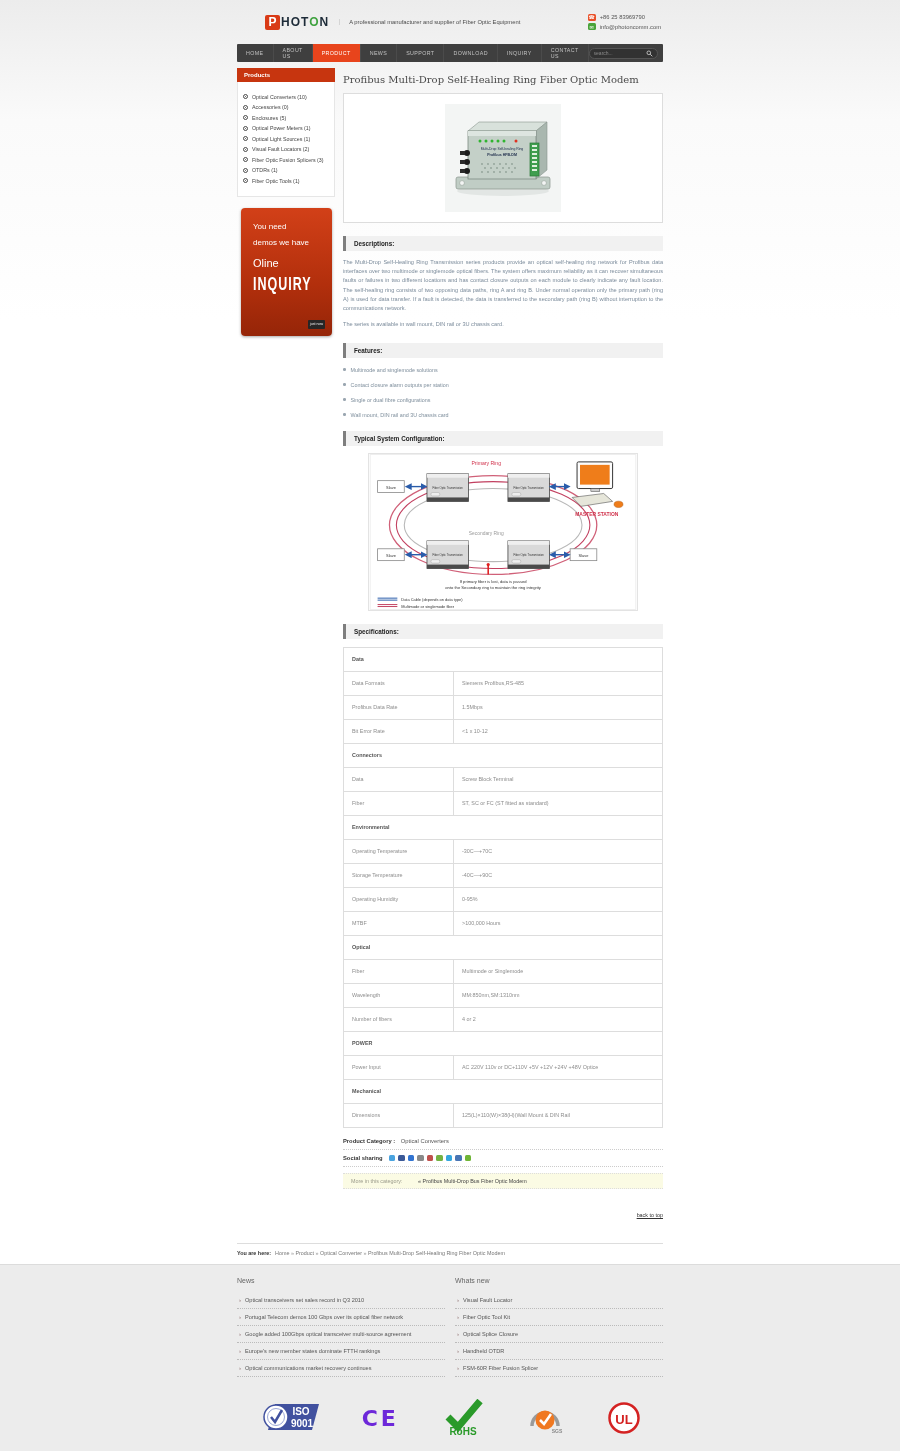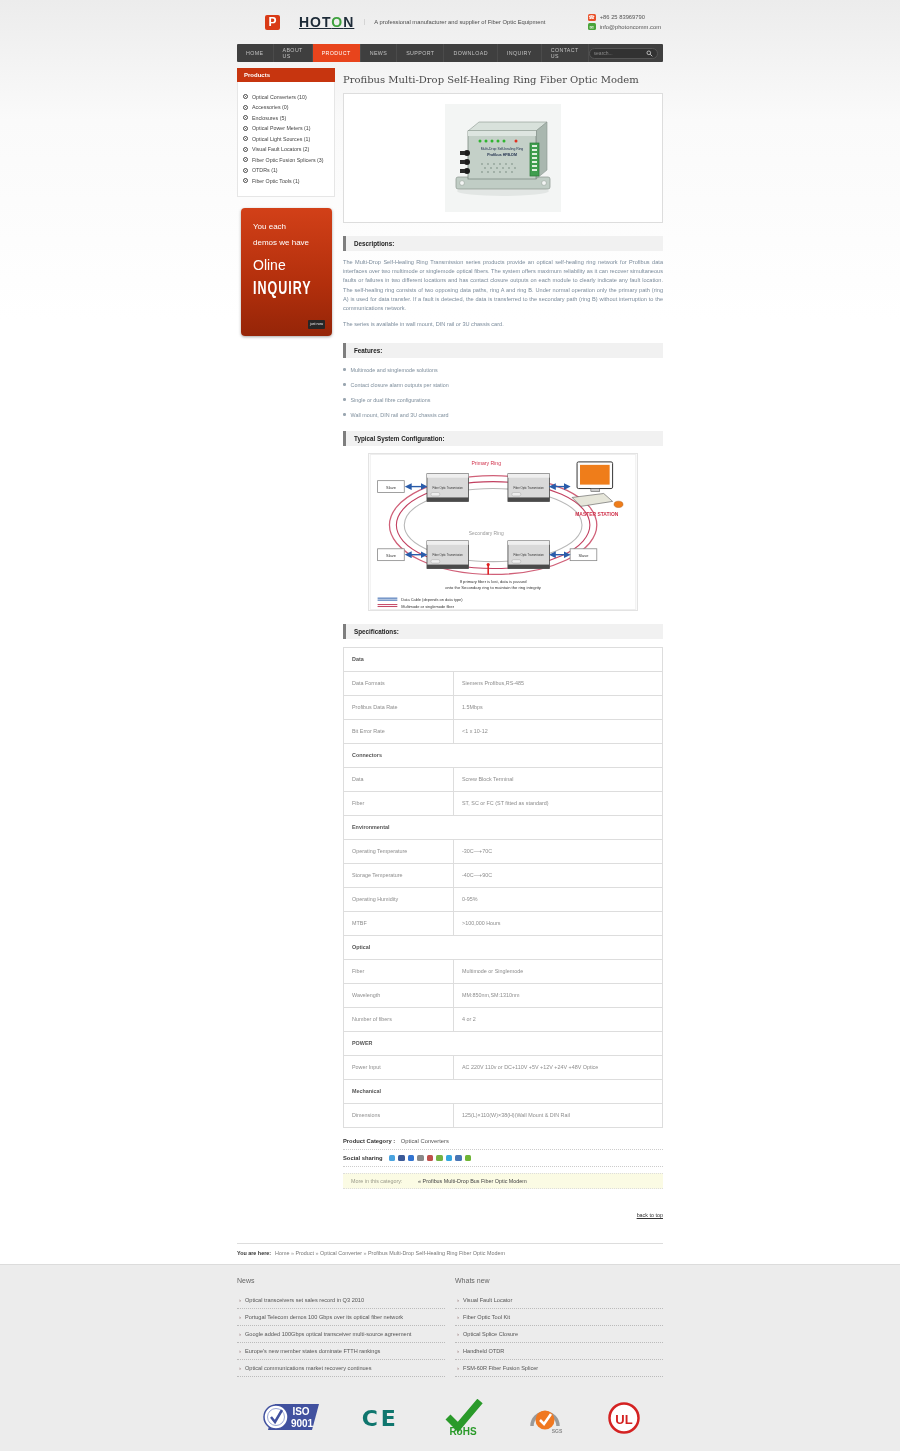--- a/index.html
+++ b/index.html
@@ -8,21 +8,21 @@
          -webkit-font-smoothing:antialiased; }
   a { text-decoration:none; cursor:pointer; }
   .page { width:426px; margin:0 auto; }
 
   
   .site-header { display:flex; align-items:center; height:44px; padding:0 2px 0 28px; }
   .logo { display:flex; align-items:center; }
   .logo-p { display:inline-flex; align-items:center; justify-content:center;
             width:15px; height:15px; background:#d93a16; border-radius:2px;
             color:#fff; font-weight:bold; font-size:12px; }
-  .logo-rest { font-weight:bold; font-size:14px; color:#1d2b38; letter-spacing:1px; margin-left:19px;text-decoration:underline; }
+  .logo-rest { font-weight:bold; font-size:12px; color:#1d2b38; letter-spacing:1px; margin-left:1px; }
   .logo-rest .green { color:#3fa23f; }
   .tagline { margin-left:10px; padding-left:9px; border-left:1px solid #d5d5d5;
              font-size:5.8px; color:#4a4a4a; }
   .contact { margin-left:auto; font-size:5.8px; color:#555; }
   .contact-row { display:flex; align-items:center; justify-content:flex-start; margin:2.5px 0; }
   .ci { display:inline-flex; align-items:center; justify-content:center; width:8px; height:7px;
         border-radius:1.5px; color:#fff; font-size:5px; margin-right:4px; }
   .ci.phone { background:#e9512a; }
   .ci.mail  { background:#49a33a; }
 
@@ -51,21 +51,21 @@
   .bullet { width:5px; height:5px; border:1px solid #4a4a4a; border-radius:50%;
             position:relative; flex:0 0 5px; margin-right:4px; }
   .bullet::after { content:''; position:absolute; left:1px; top:1px; right:1px; bottom:1px;
                    background:#4a4a4a; border-radius:50%; }
   .prod-label { font-size:5.3px; color:#444; }
 
   .banner { position:relative; margin:11px 3px 0 4px; height:128px; border-radius:4px;
             background:linear-gradient(180deg,#d24018,#b22f0c 60%,#952508);
             box-shadow:0 1px 3px rgba(0,0,0,.35); color:#fff; padding:14px 0 0 12px; }
   .banner .b1, .banner .b2 { font-size:8px; margin-bottom:7px; }
-  .banner .b3 { font-size:14px; margin-top:10px; }
+  .banner .b3 { font-size:11px; margin-top:10px; }
   .banner .b4 { font-size:12.5px; font-weight:bold; letter-spacing:1px; margin-top:4px;
                 display:inline-block; transform:scaleY(1.5); transform-origin:left top; }
   .bbtn { position:absolute; right:7px; bottom:7px; width:17px; background:#262626; color:#eee;
           font-size:3.6px; text-align:center; line-height:1.3; padding:2px 1px; border-radius:1px; }
 
   
   h1 { font-family:"DejaVu Serif", serif; font-weight:normal; font-size:10px; color:#4a4a4a;
        margin:6px 0 8px; }
   .product-image-box { border:1px solid #ddd; background:#fff; height:130px;
                        display:flex; align-items:center; justify-content:center; }
@@ -113,21 +113,21 @@
   .fcol { width:208px; }
   .fcol + .fcol { margin-left:10px; }
   .ftitle { font-size:7px; color:#666; margin:4px 0 8px; }
   .flist { list-style:none; }
   .fitem { display:flex; align-items:baseline; font-size:5.6px; color:#555;
            padding:5px 0 5px 2px; border-bottom:1px dotted #bbb; }
   .fitem .arrow { color:#8a6a6a; margin-right:4px; font-size:6px; line-height:1; }
   .certs { display:flex; align-items:center; justify-content:space-between;
            padding:22px 22px 0 26px; }
   .cert { display:flex; align-items:center; justify-content:center; }
-  .ce-text { font-size:22px; font-weight:bold; color:#0f766e; letter-spacing:3px;
+  .ce-text { font-size:22px; font-weight:bold; color:#6d28d9; letter-spacing:3px;
              font-family:"DejaVu Sans",sans-serif; }
 </style>
 </head>
 <body>
 
 <div class="page">
 
   <header class="site-header">
     <a class="logo">
       <span class="logo-p">P</span>
@@ -205,21 +205,21 @@
             <span class="bullet"></span>
             <span class="prod-label">OTDRs (1)</span>
           </li>
           <li class="prod-item">
             <span class="bullet"></span>
             <span class="prod-label">Fiber Optic Tools (1)</span>
           </li>
         </ul>
 
       <div class="banner">
-        <div class="b1">You each</div>
+        <div class="b1">You need</div>
         <div class="b2">demos we have</div>
         <div class="b3">Oline</div>
         <div><span class="b4">INQUIRY</span></div>
         <div class="bbtn">just now</div>
       </div>
     </aside>
 
     <main class="main">
       <h1>Profibus Multi-Drop Self-Healing Ring Fiber Optic Modem</h1>
 

